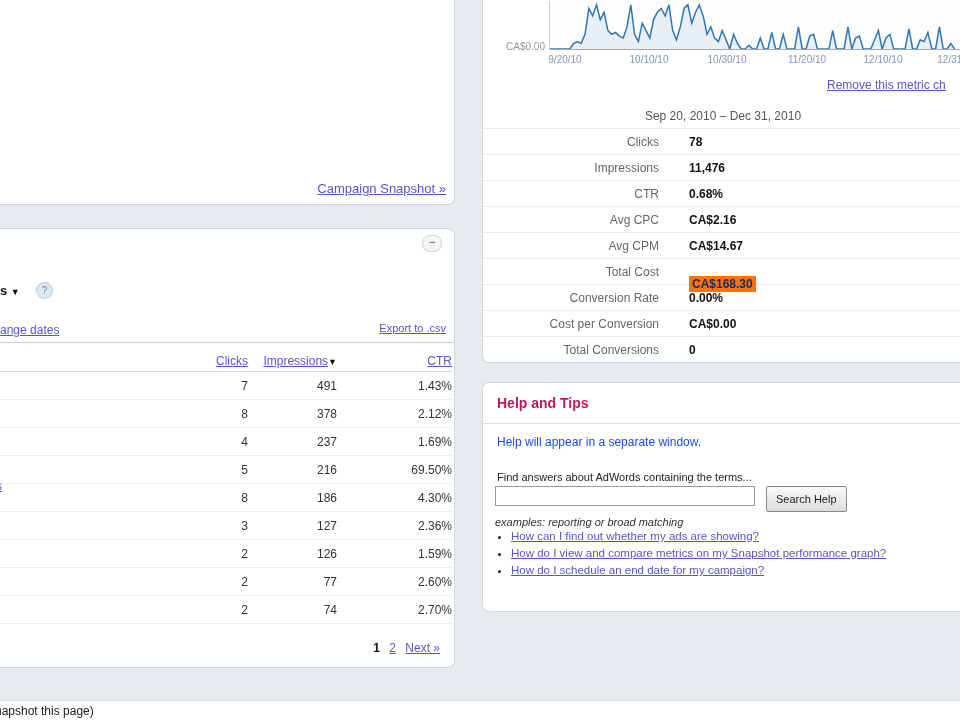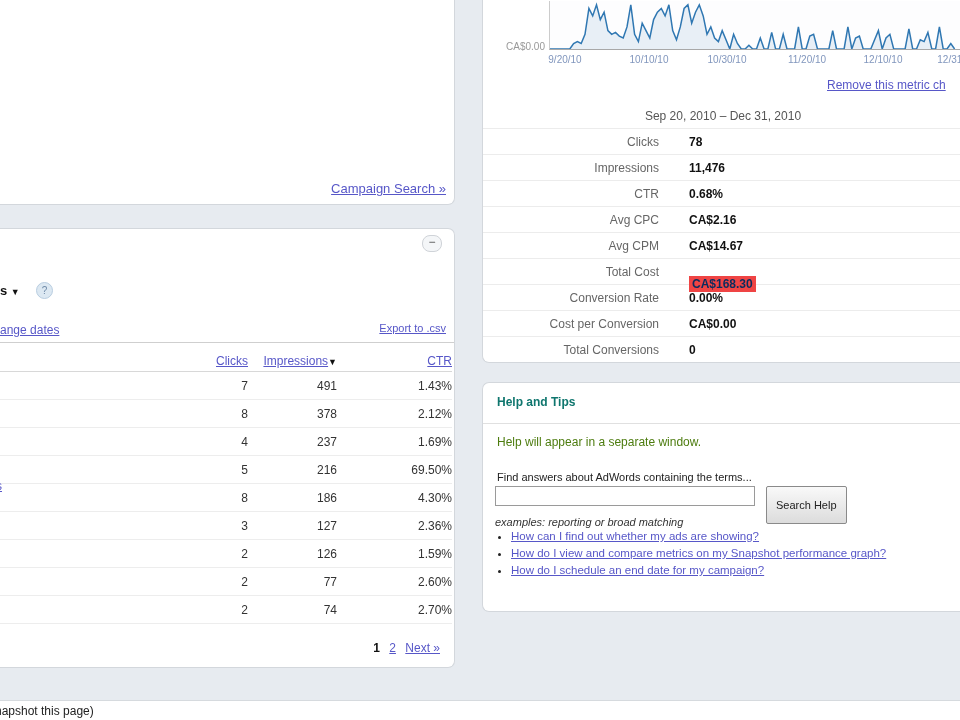--- a/index.html
+++ b/index.html
@@ -44,45 +44,45 @@
   #y-zero{position:absolute;left:0;top:60px;width:62px;text-align:right;font-size:10px;color:#999;}
   #plot{position:absolute;left:66px;top:20px;width:454px;height:48px;
     border-left:1px solid #ccc;border-bottom:1px solid #a8a8a8;background:#fdfdfe;}
   .xtick{position:absolute;top:73px;font-size:10px;color:#8196bd;transform:translateX(-50%);white-space:nowrap;}
   #remove-metric{position:absolute;left:344px;top:97px;font-size:12px;white-space:nowrap;}
   #stats{position:absolute;left:0;top:123px;width:520px;}
   #date-range{width:480px;text-align:center;font-size:12px;color:#555;height:24px;line-height:24px;}
   .stat-row{height:25px;border-top:1px solid #ececec;display:flex;align-items:center;font-size:12px;}
   .stat-label{width:176px;text-align:right;color:#666;flex:none;}
   .stat-value{margin-left:30px;font-weight:bold;color:#111;text-align:center;}
-  .stat-value.sel{background:#ef4444;color:#0a2c5e;padding:1px 3px;margin-top:24px;}
+  .stat-value.sel{background:#f97316;color:#0a2c5e;padding:1px 3px;margin-top:24px;}
   
   #help-panel{left:482px;top:382px;width:520px;height:230px;}
-  #help-title{position:absolute;left:14px;top:12px;font-size:12px;font-weight:bold;color:#0f766e;}
+  #help-title{position:absolute;left:14px;top:12px;font-size:14px;font-weight:bold;color:#be185d;}
   #help-divider{position:absolute;left:0;top:40px;width:100%;border-top:1px solid #e0e0e0;}
-  #help-p1{position:absolute;left:14px;top:52px;font-size:12px;color:#4d7c0f;}
+  #help-p1{position:absolute;left:14px;top:52px;font-size:12px;color:#1d4ed8;}
   #help-find{position:absolute;left:14px;top:88px;font-size:11px;color:#222;}
   #help-search-input{position:absolute;left:12px;top:103px;width:252px;height:18px;
     border:1px solid #9a9a9a;font-size:12px;padding:0 3px;}
-  #help-search-btn{position:absolute;left:283px;top:103px;height:38px;padding:0 9px;
+  #help-search-btn{position:absolute;left:283px;top:103px;height:26px;padding:0 9px;
     font-size:11px;color:#222;background:linear-gradient(#f9f9f9,#dcdcdc);
     border:1px solid #8a8a8a;border-radius:2px;cursor:pointer;font-family:"Liberation Sans",sans-serif;}
   #help-examples{position:absolute;left:12px;top:133px;font-size:11px;font-style:italic;color:#333;text-align:right;}
   #help-links{position:absolute;left:14px;top:147px;margin:0;padding-left:14px;font-size:11.5px;}
   #help-links li{margin-bottom:5px;}
   
   #footer-band{position:absolute;left:0;top:700px;width:960px;height:20px;background:#fff;
     border-top:1px solid #d6dade;}
   #footer-frag{position:absolute;left:-5px;top:3px;font-size:12px;color:#222;}
 </style>
 </head>
 <body>
 
 <div class="panel panel-left" id="left-top-panel">
-  <a id="campaign-summary">Campaign Search »</a>
+  <a id="campaign-summary">Campaign Snapshot »</a>
 </div>
 
 <div class="panel panel-left" id="left-table-panel">
   <div id="collapse-btn">−</div>
 
   <div id="tbl-header-frag">
     <span>s</span>
     <span id="tbl-sort-caret">▼</span>
   </div>
   <div id="tbl-help-icon">?</div>

